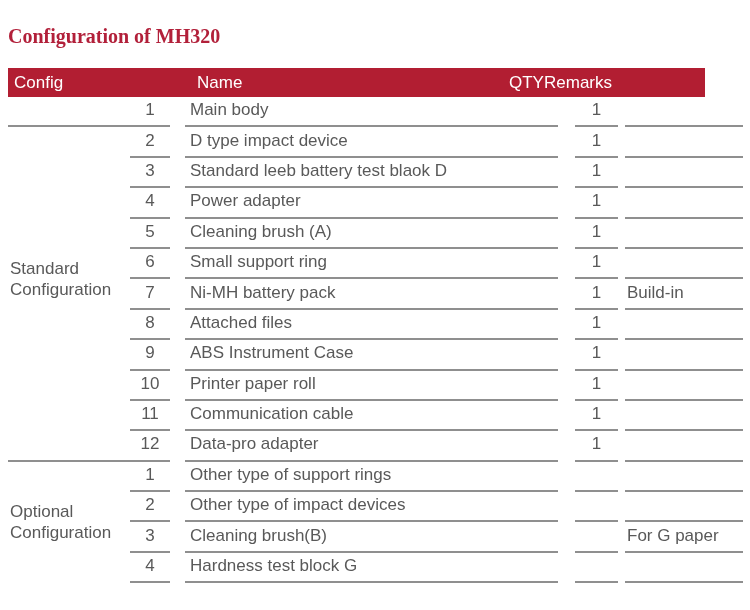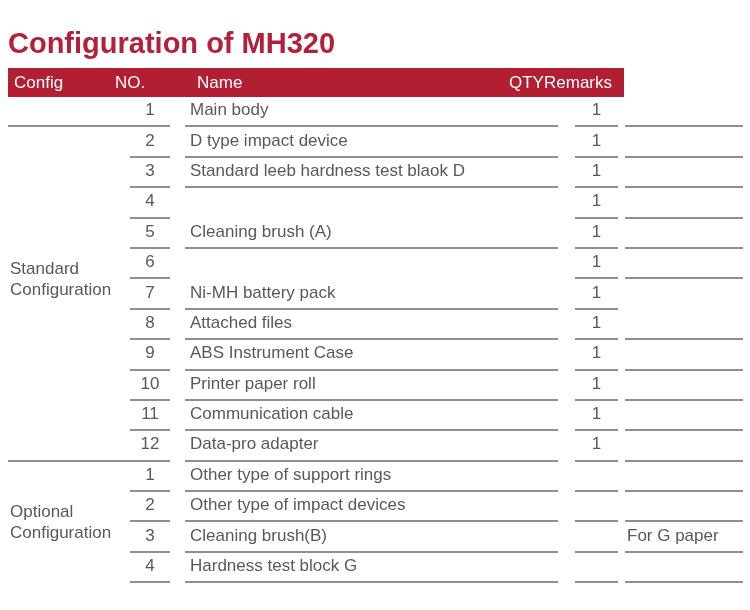--- a/index.html
+++ b/index.html
@@ -11,35 +11,35 @@
   *{margin:0;padding:0;box-sizing:border-box;}
   html,body{background:#ffffff;}
   .page{
     position:relative;
     width:750px;height:610px;
     background:#ffffff;
     font-family:"Liberation Sans","DejaVu Sans",sans-serif;
     overflow:hidden;
   }
   .title{
-    position:absolute;left:8px;top:29px;
-    font-family:Liberation Sans, sans-serif;
-    font-weight:bold;font-size:29px;line-height:28px;
+    position:absolute;left:8px;top:22px;
+    font-family:Liberation Serif, serif;
+    font-weight:bold;font-size:20px;line-height:28px;
     color:var(--title-red);
   }
   .header-bar{
-    position:absolute;left:8px;top:68px;width:616px;height:29px;
+    position:absolute;left:8px;top:68px;width:697px;height:29px;
     background:var(--accent-red);
   }
   .header-bar .h{
     position:absolute;top:50%;transform:translateY(-50%);
     color:#ffffff;font-size:17px;white-space:nowrap;
   }
   .h-config{left:6px;}
-  .h-no{left:107px;}
+  .h-no{left:122px;margin-top:42px;}
   .h-name{left:189px;}
   .h-qty{left:477px;margin-left:24px;}
   .h-remarks{left:536px;}
 
   .rows{position:absolute;left:0;top:97px;width:750px;}
   .row{position:relative;width:750px;height:30.4px;}
   .cell{
     position:absolute;top:0;height:100%;
     display:flex;align-items:center;
     color:var(--text-gray);font-size:17px;white-space:nowrap;
@@ -86,48 +86,51 @@
       <div class="row">
     <div class="cell cell-config"></div>
     <div class="cell cell-no">2</div>
     <div class="cell cell-name">D type impact device</div>
     <div class="cell cell-qty">1</div>
     <div class="cell cell-remarks"></div>
   </div>
       <div class="row">
     <div class="cell cell-config"></div>
     <div class="cell cell-no">3</div>
-    <div class="cell cell-name">Standard leeb hardness test blaok D</div>
+    <div class="cell cell-name">Standard leeb battery test blaok D</div>
     <div class="cell cell-qty">1</div>
     <div class="cell cell-remarks"></div>
   </div>
       <div class="row">
     <div class="cell cell-config"></div>
     <div class="cell cell-no">4</div>
+    <div class="cell cell-name">Power adapter</div>
     <div class="cell cell-qty">1</div>
     <div class="cell cell-remarks"></div>
   </div>
       <div class="row">
     <div class="cell cell-config"></div>
     <div class="cell cell-no">5</div>
     <div class="cell cell-name">Cleaning brush (A)</div>
     <div class="cell cell-qty">1</div>
     <div class="cell cell-remarks"></div>
   </div>
       <div class="row">
     <div class="cell cell-config"></div>
     <div class="cell cell-no">6</div>
+    <div class="cell cell-name">Small support ring</div>
     <div class="cell cell-qty">1</div>
     <div class="cell cell-remarks"></div>
   </div>
       <div class="row">
     <div class="cell cell-config"></div>
     <div class="cell cell-no">7</div>
     <div class="cell cell-name">Ni-MH battery pack</div>
     <div class="cell cell-qty">1</div>
+    <div class="cell cell-remarks">Build-in</div>
   </div>
       <div class="row">
     <div class="cell cell-config"></div>
     <div class="cell cell-no">8</div>
     <div class="cell cell-name">Attached files</div>
     <div class="cell cell-qty">1</div>
     <div class="cell cell-remarks"></div>
   </div>
       <div class="row">
     <div class="cell cell-config"></div>

